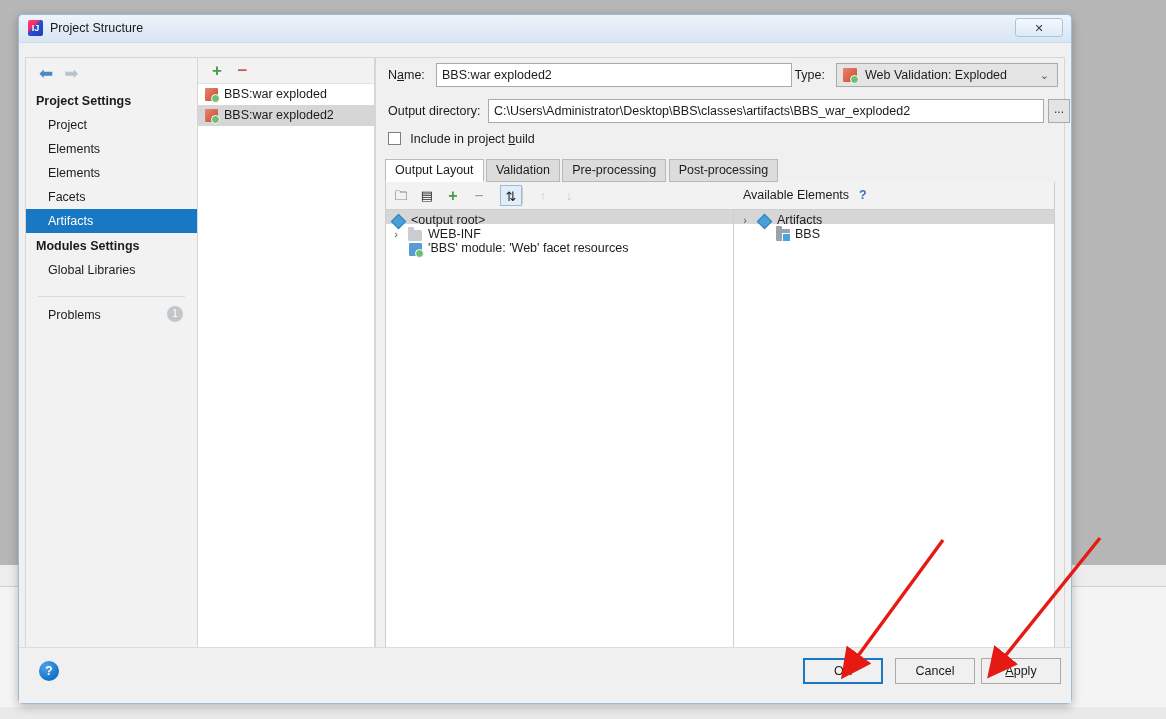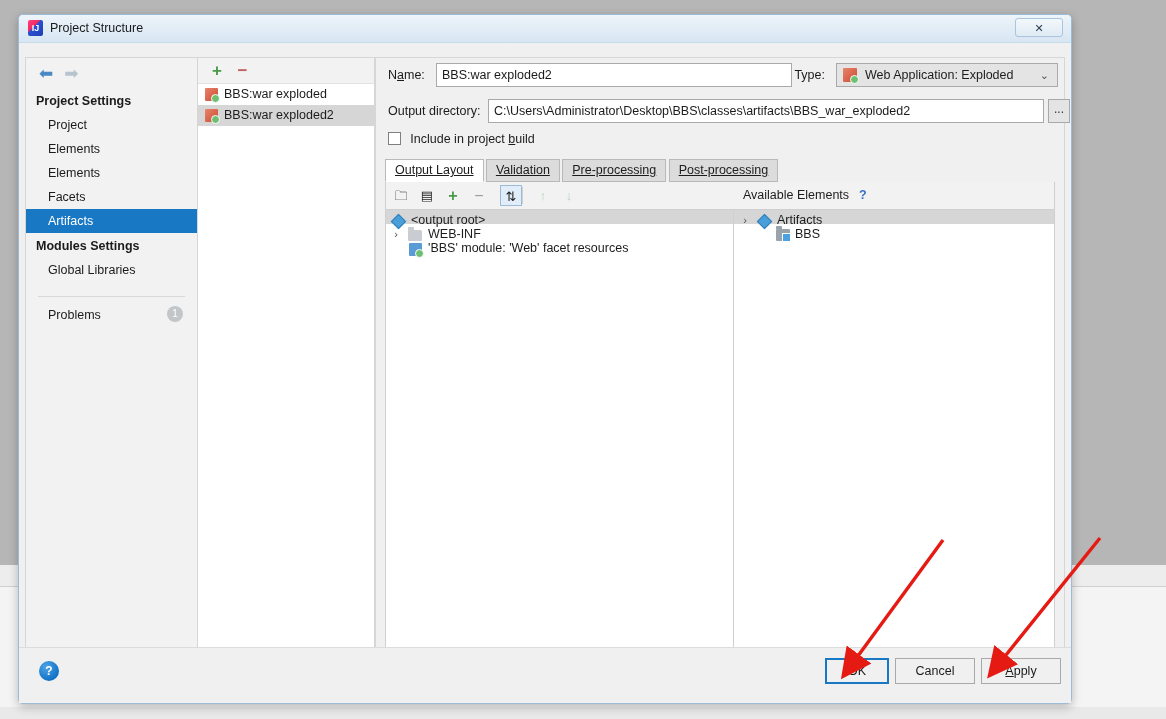--- a/index.html
+++ b/index.html
@@ -122,21 +122,21 @@
 
   #incl-row { position:absolute; left:12px; top:74px; }
   .cbox { display:inline-block; width:13px; height:13px; border:1px solid #7f7f7f; background:#fff; vertical-align:-2px; margin-right:6px; cursor:pointer; }
   .cbox-lbl { font-size:12.5px; cursor:pointer; }
   .ul { text-decoration:underline; }
 
   
   #tabs { position:absolute; left:9px; top:101px; right:0; height:23px; }
   .tab {
     display:inline-block; height:23px; line-height:21px; padding:0 9px; font-size:12.5px;
-    border:1px solid #b9b9b9; background:#dcdcdc; margin-right:-1px; cursor:pointer; vertical-align:top;text-decoration:underline;
+    border:1px solid #b9b9b9; background:#dcdcdc; margin-right:-1px; cursor:pointer; vertical-align:top;
   }
   .tab.active { background:#ffffff; border-bottom-color:#ffffff; }
 
   
   #layout-tb { position:absolute; left:9px; top:124px; right:9px; height:27px; background:#f2f2f2; border-left:1px solid #cfcfcf; border-right:1px solid #cfcfcf; }
   .ltb { position:absolute; top:3px; width:22px; height:21px; text-align:center; line-height:21px; cursor:pointer; font-size:13px; }
   .ltb.box { border:1px solid #9bbcd8; background:#e1eefa; }
   .ltb.dis { opacity:.42; cursor:default; }
   #tb-sep { position:absolute; left:136px; top:5px; width:1px; height:17px; background:#cfcfcf; }
   #avail-hdr { position:absolute; left:349px; top:0; right:0; height:27px; background:#f2f2f2; }
@@ -176,21 +176,21 @@
   #footer { position:absolute; left:0; right:0; bottom:0; height:56px; background:#f0f0f0; border-top:1px solid #dcdcdc; }
   #help-icon {
     position:absolute; left:20px; top:13px; width:20px; height:20px; border-radius:50%;
     background:radial-gradient(circle at 35% 30%, #4ea3e8, #1273c6 70%, #0e63ad);
     color:#fff; font-size:12px; font-weight:bold; text-align:center; line-height:20px; cursor:pointer;
   }
   .dlgbtn {
     position:absolute; top:10px; height:26px; line-height:24px; text-align:center;
     font-size:12.5px; background:#f0f0f0; border:1px solid #a9a9a9; cursor:pointer;
   }
-  #btn-ok { right:182px; width:64px; border:2px solid #1878c4; line-height:22px; }
+  #btn-ok { right:188px; width:80px; border:2px solid #1878c4; line-height:22px; }
   #btn-cancel { right:96px; width:80px; }
   #btn-apply { right:10px; width:80px; }
 
   
   #arrows { position:absolute; inset:0; pointer-events:none; }
 </style>
 </head>
 <body>
 
 <div id="desktop">
@@ -252,21 +252,21 @@
     <div id="detail">
 
       <div class="lbl" id="name-label">
         N<span class="ul">a</span>me:
       </div>
       <div class="txtfield" id="name-input">BBS:war exploded2</div>
 
       <div class="lbl" id="type-label">Type:</div>
       <div id="type-combo">
         <span id="type-ico"></span>
-        <span id="type-text">Web Application: Exploded</span>
+        <span id="type-text">Web Validation: Exploded</span>
         <span id="type-caret">⌄</span>
       </div>
 
       <div class="lbl" id="out-label">Output directory:</div>
       <div class="txtfield" id="out-input">C:\Users\Administrator\Desktop\BBS\classes\artifacts\BBS_war_exploded2</div>
       <div id="out-browse">...</div>
 
       <div id="incl-row">
         <span class="cbox"></span>
         <span class="cbox-lbl">Include in project <span class="ul">b</span>uild</span>

